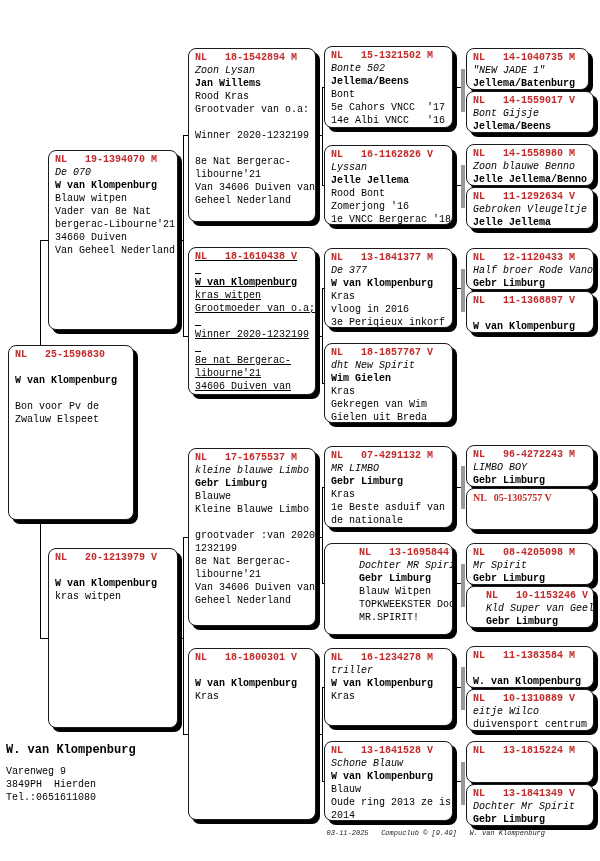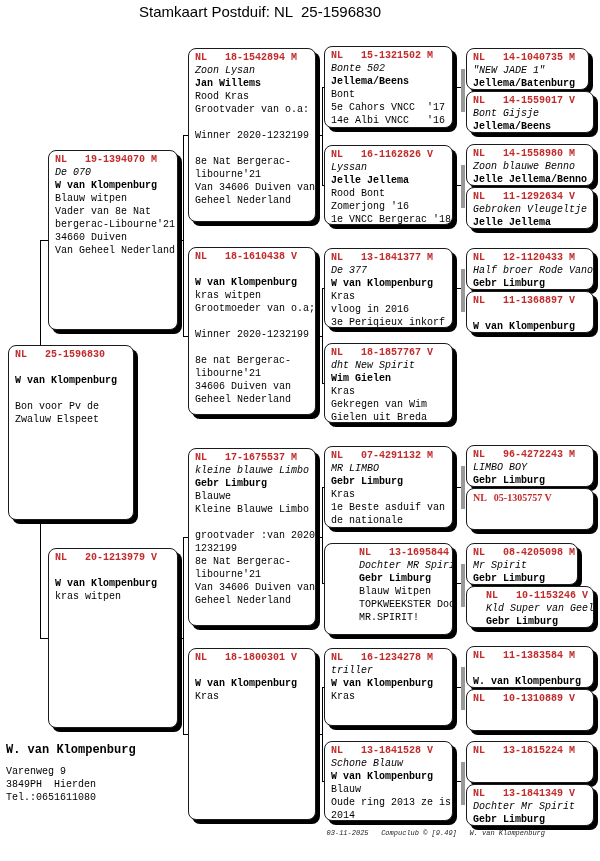--- a/index.html
+++ b/index.html
@@ -19,21 +19,20 @@
   #owner-block{position:absolute;left:6px;top:742px;}
   #owner-name{font-weight:bold;font-size:12px;line-height:16px;margin-bottom:7px;white-space:pre;}
   .owner-line{font-size:10px;line-height:13px;white-space:pre;}
   #credit{position:absolute;top:829px;right:55px;font-size:7px;font-style:italic;
           color:#222;white-space:pre;}
 </style>
 </head>
 <body>
 
 <div id="stage">
-  <div id="title">Stamkaart Postduif: NL  25-1596830</div>
   <div id="lines-layer">
       <div class="seg" style="left: 40px; top: 240px; width: 8px; height: 1px;"></div>
       <div class="seg" style="left: 40px; top: 638px; width: 8px; height: 1px;"></div>
       <div class="seg" style="left: 40px; top: 240px; width: 1px; height: 399px;"></div>
       <div class="seg" style="left: 183px; top: 135px; width: 5px; height: 1px;"></div>
       <div class="seg" style="left: 183px; top: 336px; width: 5px; height: 1px;"></div>
       <div class="seg" style="left: 183px; top: 135px; width: 1px; height: 202px;"></div>
       <div class="seg" style="left: 178px; top: 240px; width: 6px; height: 1px;"></div>
       <div class="seg" style="left: 183px; top: 537px; width: 5px; height: 1px;"></div>
       <div class="seg" style="left: 183px; top: 734px; width: 5px; height: 1px;"></div>
@@ -110,21 +109,21 @@
           <div class="bl">Grootvader van o.a:</div>
           <div class="bl">&nbsp;</div>
           <div class="bl">Winner 2020-1232199</div>
           <div class="bl">&nbsp;</div>
           <div class="bl">8e Nat Bergerac-</div>
           <div class="bl">libourne'21</div>
           <div class="bl">Van 34606 Duiven van</div>
           <div class="bl">Geheel Nederland</div>
         </div>
   </div>
-      <div class="box" style="left: 188px; top: 247px; width: 128px; height: 168px;">
+      <div class="box" style="left: 188px; top: 247px; width: 128px; height: 148px; text-decoration: underline;">
     <div class="ring" style="color: rgb(194, 43, 43);">NL   18-1610438 V</div>
     <div class="body">
           <div class="bl">&nbsp;</div>
           <div class="bl bold">W van Klompenburg</div>
           <div class="bl">kras witpen</div>
           <div class="bl">Grootmoeder van o.a;</div>
           <div class="bl">&nbsp;</div>
           <div class="bl">Winner 2020-1232199</div>
           <div class="bl">&nbsp;</div>
           <div class="bl">8e nat Bergerac-</div>
@@ -280,21 +279,21 @@
       <div class="box" style="left: 466px; top: 445px; width: 128px; height: 42px;">
     <div class="ring" style="color: rgb(194, 43, 43);">NL   96-4272243 M</div>
     <div class="body">
           <div class="bl italic">LIMBO BOY</div>
           <div class="bl bold">Gebr Limburg</div>
         </div>
   </div>
       <div class="box" style="left: 466px; top: 488px; width: 128px; height: 42px; font-family: Liberation Serif, serif;">
     <div class="ring" style="color: rgb(194, 43, 43);">NL   05-1305757 V</div>
   </div>
-      <div class="box" style="left: 466px; top: 543px; width: 112px; height: 42px;">
+      <div class="box" style="left: 466px; top: 543px; width: 128px; height: 42px;">
     <div class="ring" style="color: rgb(194, 43, 43);">NL   08-4205098 M</div>
     <div class="body">
           <div class="bl italic">Mr Spirit</div>
           <div class="bl bold">Gebr Limburg</div>
         </div>
   </div>
       <div class="box" style="left: 466px; top: 586px; width: 128px; height: 42px; padding-left: 19px;">
     <div class="ring" style="color: rgb(194, 43, 43);">NL   10-1153246 V</div>
     <div class="body">
           <div class="bl italic">Kld Super van Geel</div>
@@ -303,20 +302,24 @@
   </div>
       <div class="box" style="left: 466px; top: 646px; width: 128px; height: 42px;">
     <div class="ring" style="color: rgb(194, 43, 43);">NL   11-1383584 M</div>
     <div class="body">
           <div class="bl">&nbsp;</div>
           <div class="bl bold">W. van Klompenburg</div>
         </div>
   </div>
       <div class="box" style="left: 466px; top: 689px; width: 128px; height: 42px;">
     <div class="ring" style="color: rgb(194, 43, 43);">NL   10-1310889 V</div>
+    <div class="body">
+          <div class="bl italic">eitje Wilco</div>
+          <div class="bl">duivensport centrum</div>
+        </div>
   </div>
       <div class="box" style="left: 466px; top: 741px; width: 128px; height: 42px;">
     <div class="ring" style="color: rgb(194, 43, 43);">NL   13-1815224 M</div>
   </div>
       <div class="box" style="left: 466px; top: 784px; width: 128px; height: 42px;">
     <div class="ring" style="color: rgb(194, 43, 43);">NL   13-1841349 V</div>
     <div class="body">
           <div class="bl italic">Dochter Mr Spirit</div>
           <div class="bl bold">Gebr Limburg</div>
         </div>

